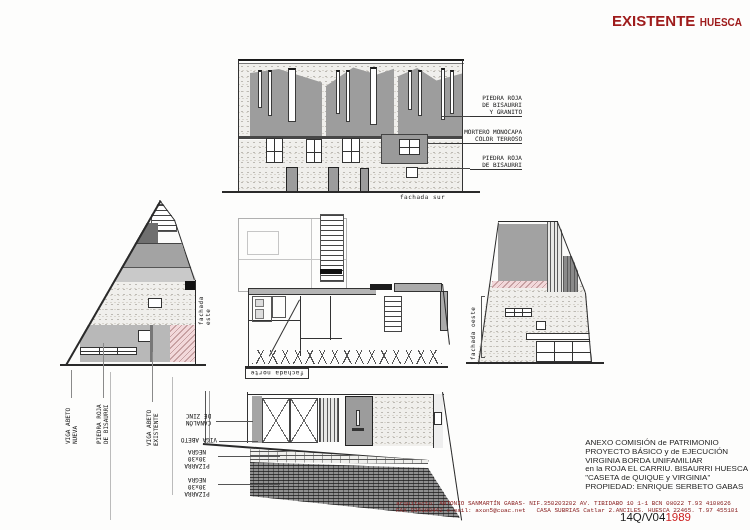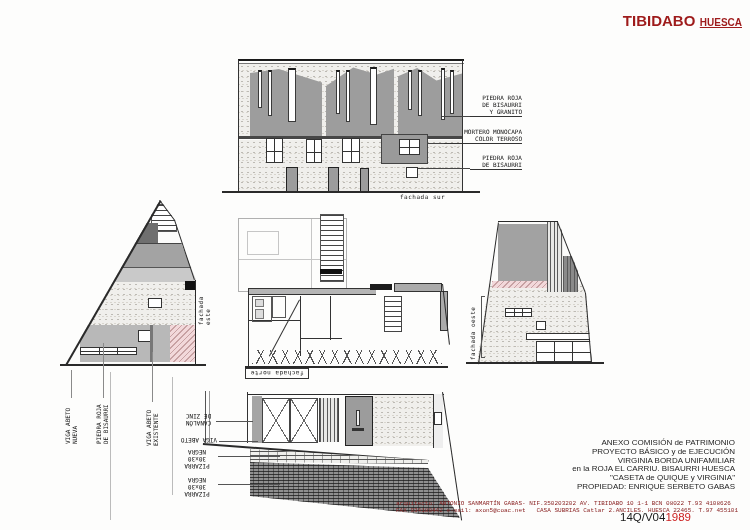--- a/index.html
+++ b/index.html
@@ -36,33 +36,33 @@
         background-position:33% 0,66% 0,0 55%;}
   .door{position:absolute;background:#9c9c9c;border:1px solid #222;box-sizing:border-box;}
   .slit{position:absolute;background:#fff;border:1px solid #3a3a3a;border-top:2px solid #1d1d1d;width:4px;box-sizing:border-box;}
   .ann{position:absolute;font:6px/1.18 "DejaVu Sans Mono",monospace;color:#111;white-space:pre-line;text-align:right;}
   .ul{border-bottom:1px solid #333;padding-bottom:1px;}
   .rot90{transform:rotate(-90deg);transform-origin:0 0;text-align:left;}
   .rot180{transform:rotate(180deg);text-align:center;}
   .faclab{position:absolute;font:6px/1.1 "DejaVu Sans Mono",monospace;letter-spacing:.5px;color:#222;white-space:pre;}
   .hdr{position:absolute;right:8px;top:12px;text-align:right;
        font-family:"Liberation Sans",sans-serif;font-weight:bold;}
-  .tblock{position:absolute;right:15px;top:439px;text-align:right;
+  .tblock{position:absolute;right:2px;top:439px;text-align:left;
        font:8px/8.8px "Liberation Sans",sans-serif;color:#222;}
   .foot{position:absolute;font:6px/7px "Liberation Mono",monospace;white-space:pre;}
 </style>
 </head>
 <body>
 
 <div class="sheet">
 
   <div class="hdr" style="color:#9e1b1b;">
     <div style="line-height:17px;">
-      <span style="font-size:15px;">TIBIDABO</span>
-      <span style="font-size:10px;text-decoration:underline;">HUESCA</span>
+      <span style="font-size:15px;">EXISTENTE</span>
+      <span style="font-size:10px;">HUESCA</span>
     </div>
   </div>
 
 
   <div class="abs stone" style="left:239px;top:64px;width:223px;height:73px;"></div>
   <div class="abs gray" style="left:250px;top:69px;width:72px;height:68px;clip-path:polygon(0 6%,40% 0,100% 20%,100% 100%,0 100%);"></div>
   <div class="abs gray" style="left:326px;top:66px;width:68px;height:71px;clip-path:polygon(0 28%,40% 2%,75% 12%,100% 4%,100% 100%,0 100%);"></div>
   <div class="abs gray" style="left:398px;top:68px;width:64px;height:69px;clip-path:polygon(0 12%,30% 0,60% 18%,100% 8%,100% 100%,0 100%);"></div>
   <div class="slit" style="left:258px;top:70px;height:38px;"></div>
   <div class="slit" style="left:268px;top:70px;height:46px;"></div>

